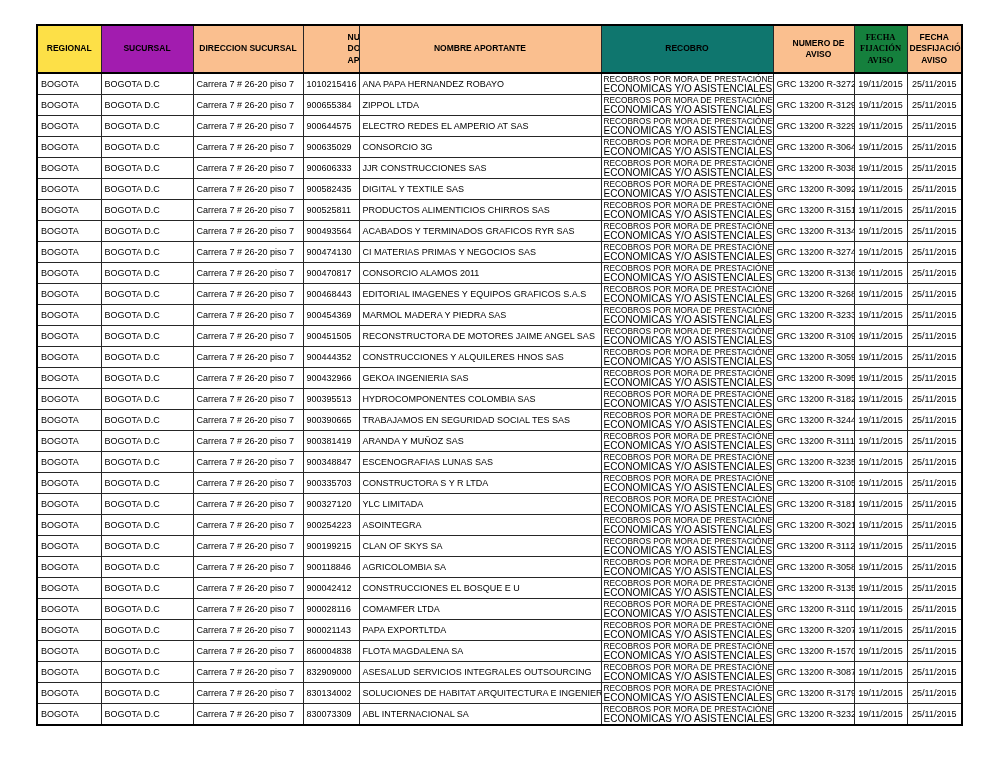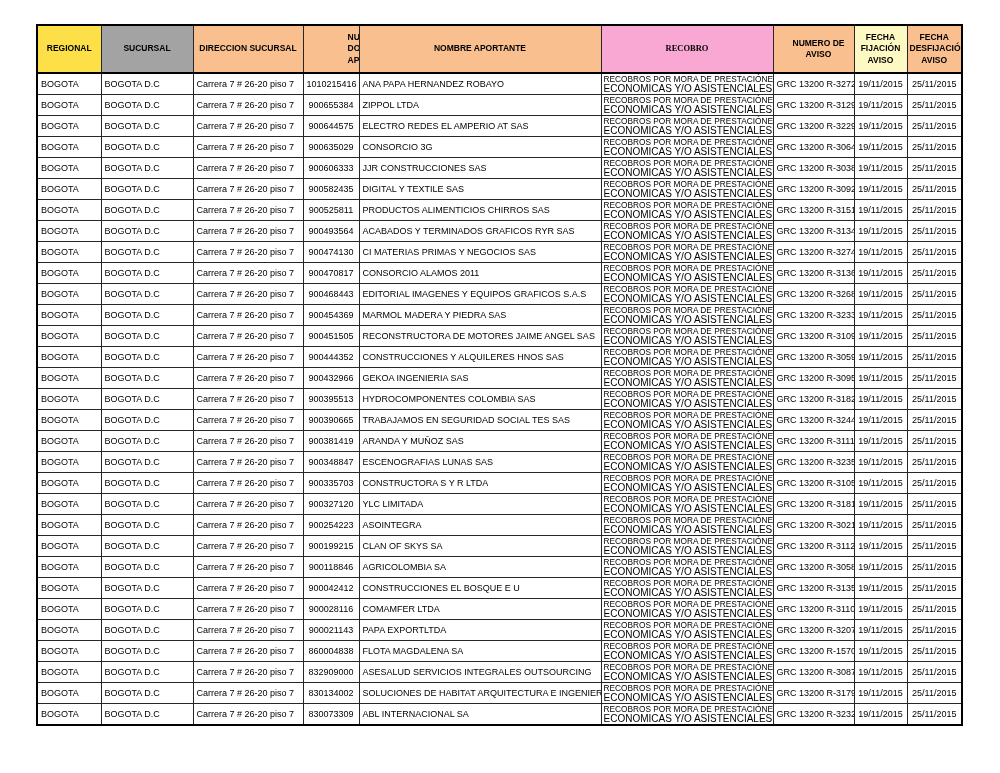--- a/index.html
+++ b/index.html
@@ -34,21 +34,21 @@
     padding: 1px 2px;
     border-bottom: 2px solid #000000;
   }
   tbody td {
     font-size: 9px;
     height: 21px;
     vertical-align: middle;
     padding: 1px 3px;
     white-space: nowrap;
   }
-  td.c-doc   { text-align: center; }
+  td.c-doc   { text-align: left; }
   td.c-fecha { text-align: center; }
   td.c-aviso { text-align: right; }
   td.c-recobro { padding: 0 2px; }
   .recobro-l1 {
     font-size: 8.3px; line-height: 10px;
     text-align: justify; text-align-last: justify;
   }
   .recobro-l2 {
     font-size: 10px; line-height: 10px;
     text-align: left;
@@ -66,27 +66,27 @@
       <col style="width:56px">
         <col style="width:242px">
         <col style="width:172px">
       <col style="width:81px">
         <col style="width:53px">
         <col style="width:55px">
     </colgroup>
     <thead>
       <tr>
         <th style="background: #fde047;">REGIONAL</th>
-        <th style="background: #a3a3a3;">SUCURSAL</th>
+        <th style="background: #a21caf;">SUCURSAL</th>
         <th style="background: rgb(250, 191, 143); margin-left: 18px;">DIRECCION SUCURSAL</th>
         <th style="background: rgb(250, 191, 143); padding-left: 44px;">NUMERO DOCUMENTO APORTANTE</th>
         <th style="background: rgb(250, 191, 143); margin-top: 44px;">NOMBRE APORTANTE</th>
-        <th style="background: #f9a8d4; font-family: Liberation Serif, serif;">RECOBRO</th>
+        <th style="background: #0f766e;">RECOBRO</th>
         <th style="background: rgb(250, 191, 143); padding-left: 12px;">NUMERO DE AVISO</th>
-        <th style="background: #fef9c3;">FECHA FIJACIÓN AVISO</th>
+        <th style="background: #15803d; font-family: Liberation Serif, serif;">FECHA FIJACIÓN AVISO</th>
         <th style="background: rgb(250, 191, 143);">FECHA DESFIJACIÓN AVISO</th>
       </tr>
     </thead>
     <tbody id="table-body">
     <tr>
       <td class="c-regional">BOGOTA</td>
       <td class="c-sucursal">BOGOTA D.C</td>
       <td class="c-direccion">Carrera 7 # 26-20 piso 7</td>
       <td class="c-doc">1010215416</td>
       <td class="c-nombre">ANA PAPA HERNANDEZ ROBAYO</td>

